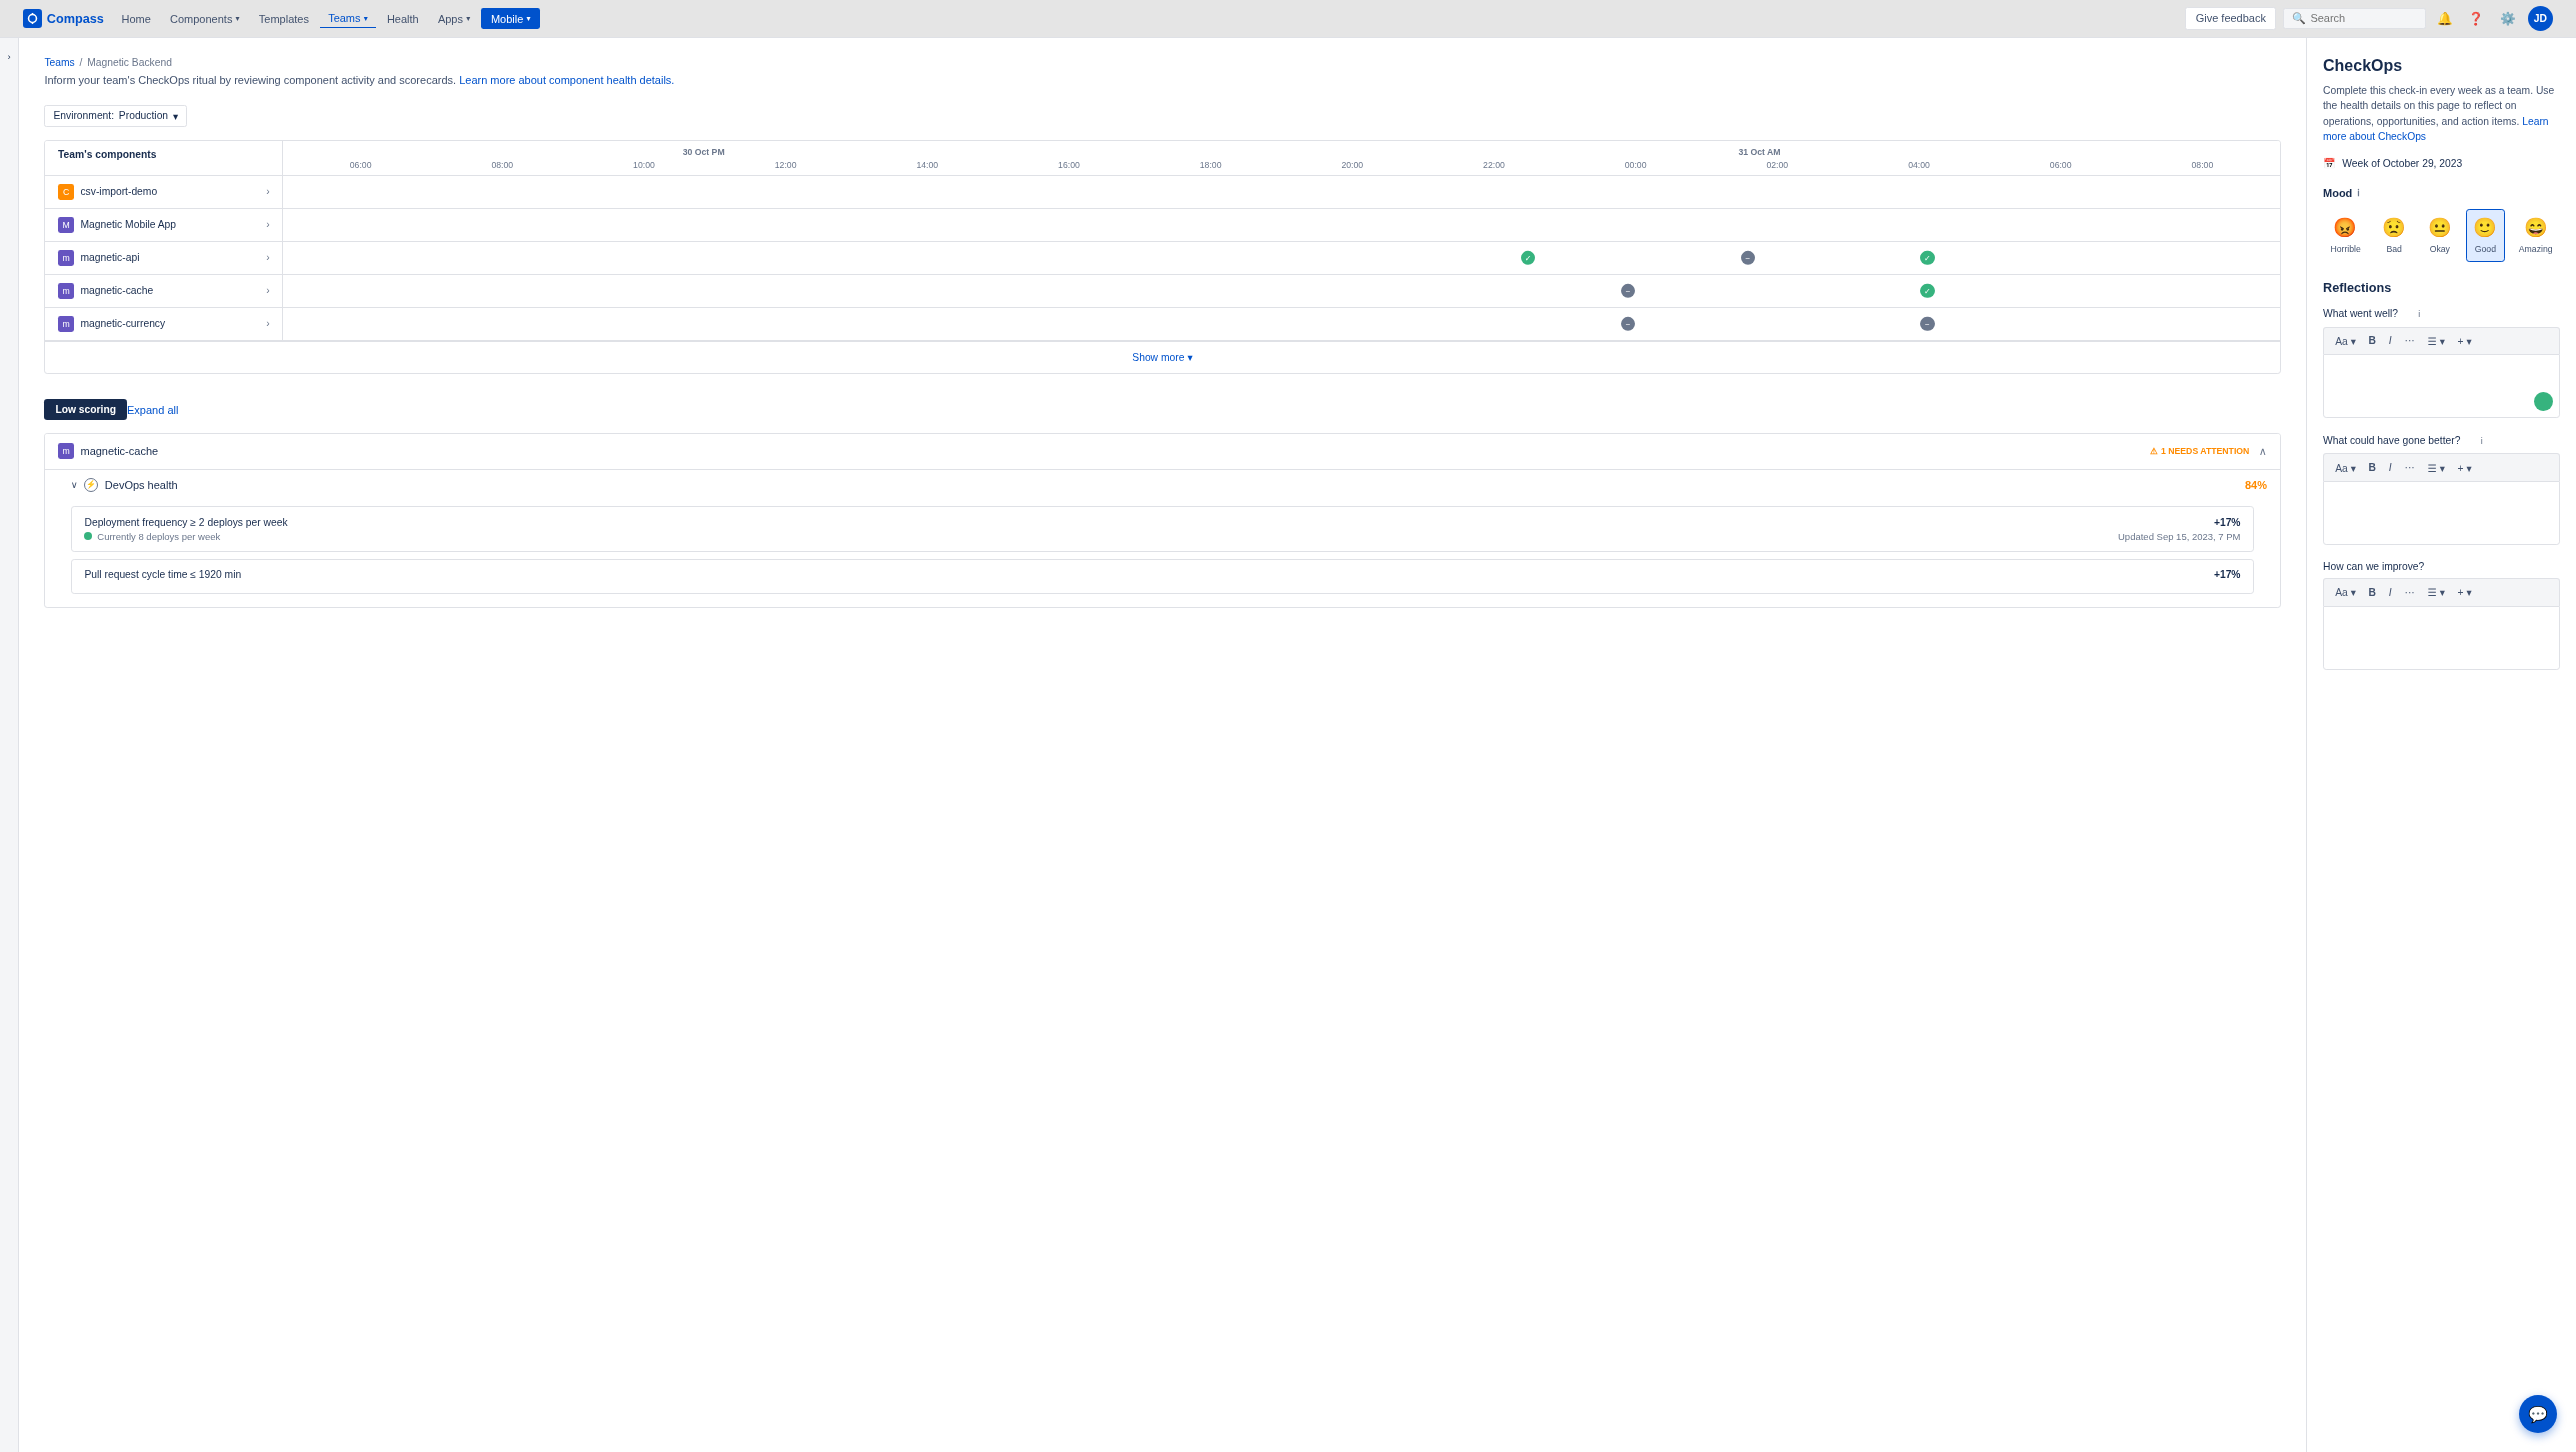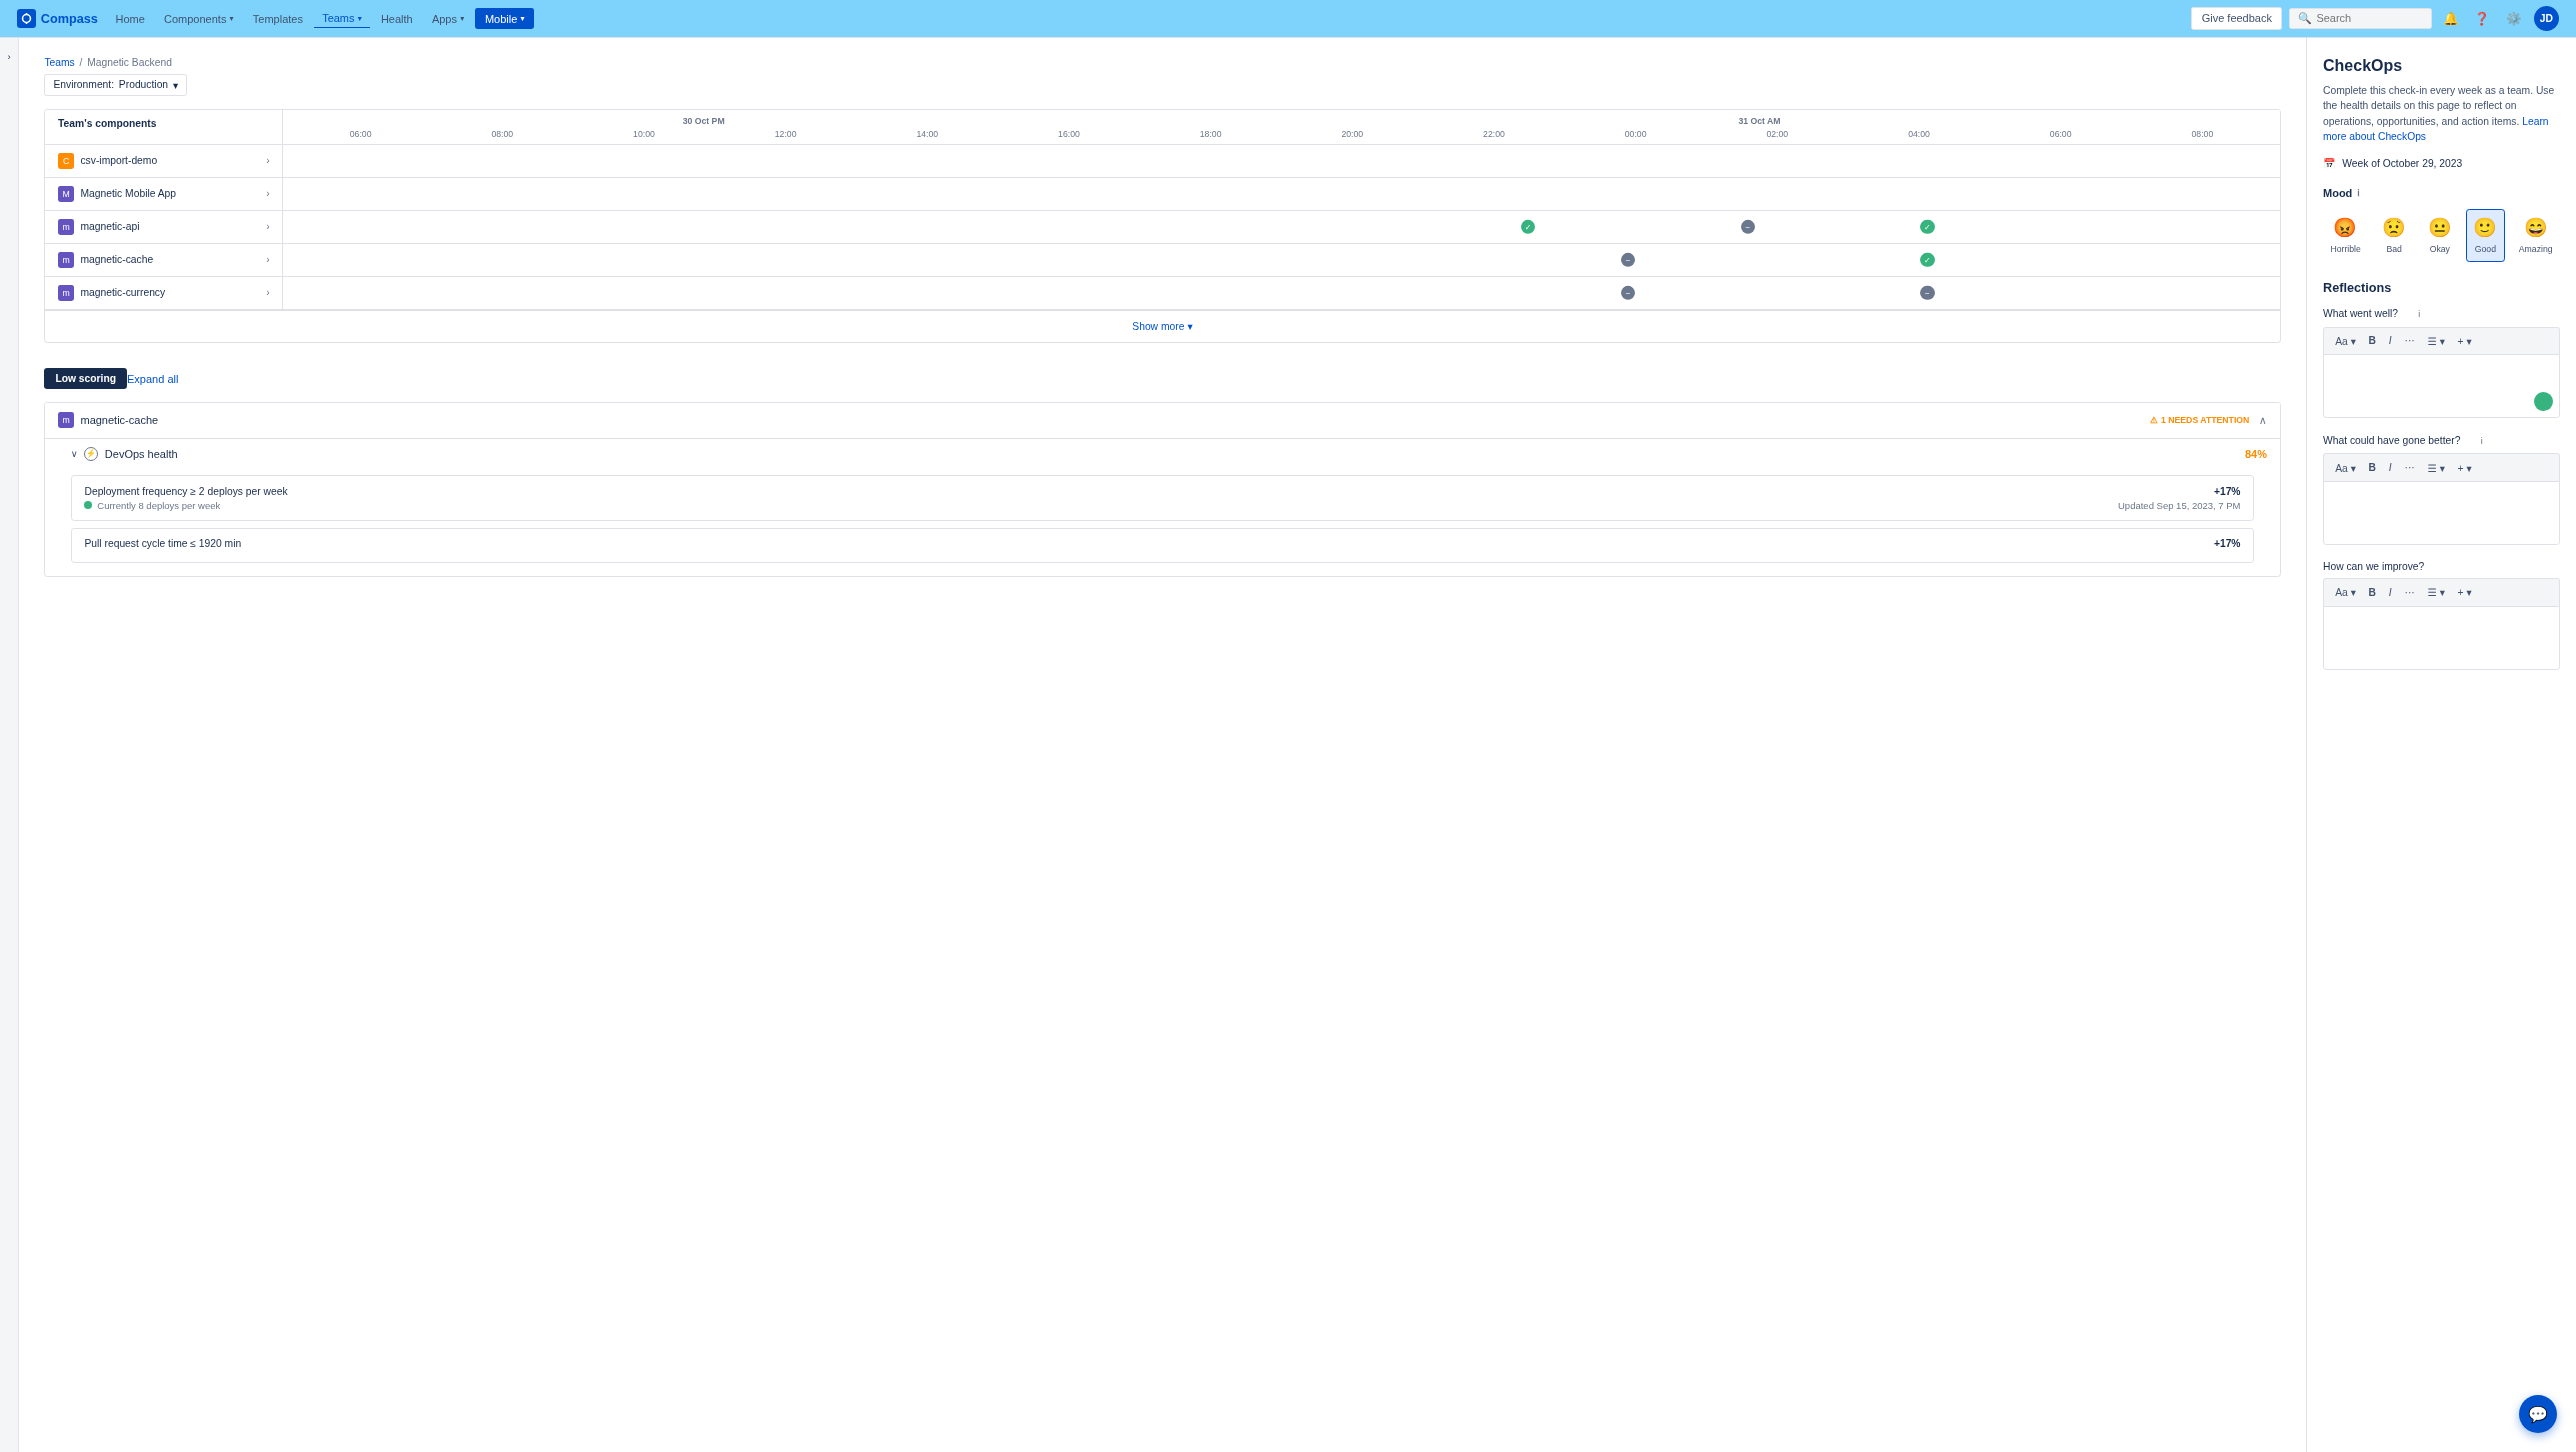--- a/index.html
+++ b/index.html
@@ -1,21 +1,21 @@
 <!DOCTYPE html>
 <html style="font-size:12.7px"><head>
   <meta charset="utf-8">
   <style>
     * { box-sizing: border-box; margin: 0; padding: 0; }
     body { font-family: -apple-system, BlinkMacSystemFont, 'Segoe UI', sans-serif; font-size: 11px; color: #172b4d; background: #fff; overflow: hidden; }
 
     
     .navbar {
-      display: flex; align-items: center; height: 38px; padding: 0 17px;
-      border-bottom: 0.8px solid #dfe1e6; background: #7dd3fc; gap: 3.2px; position: relative; z-index: 10;
+      display: flex; align-items: center; height: 38px; padding: 0 23px;
+      border-bottom: 0.8px solid #dfe1e6; background: #e5e5e5; gap: 3.2px; position: relative; z-index: 10;
     }
     .nav-logo { display: flex; align-items: center; gap: 4.8px; margin-right: 6.4px; }
     .nav-logo-icon { width: 19px; height: 19px; }
     .nav-logo-text { font-weight: 700; font-size: 12.7px; color: #0052cc; }
     .nav-item {
       padding: 3.2px 8px; border-radius: 2.4px; cursor: pointer; font-size: 11px;
       color: #42526e; display: flex; align-items: center; gap: 3.2px; white-space: nowrap;
     }
     .nav-item.active { color: #0052cc; border-bottom: 1.6px solid #0052cc; border-radius: 0; }
     .nav-create {
@@ -281,20 +281,24 @@
     
     <div class="breadcrumb">
       <a href="#">Teams</a>
       <span class="divider">/</span>
       <span>Magnetic Backend</span>
     </div>
 
     
 
     
+    <p class="description">
+      <span>Inform your team's CheckOps ritual by reviewing component activity and scorecards.</span>
+      <a href="#">Learn more about component health details.</a>
+    </p>
 
     
     <div class="env-filter">
       <span>Environment:</span>
       <span>Production</span>
       <span>▾</span>
     </div>
 
     
     <div class="timeline-table">

